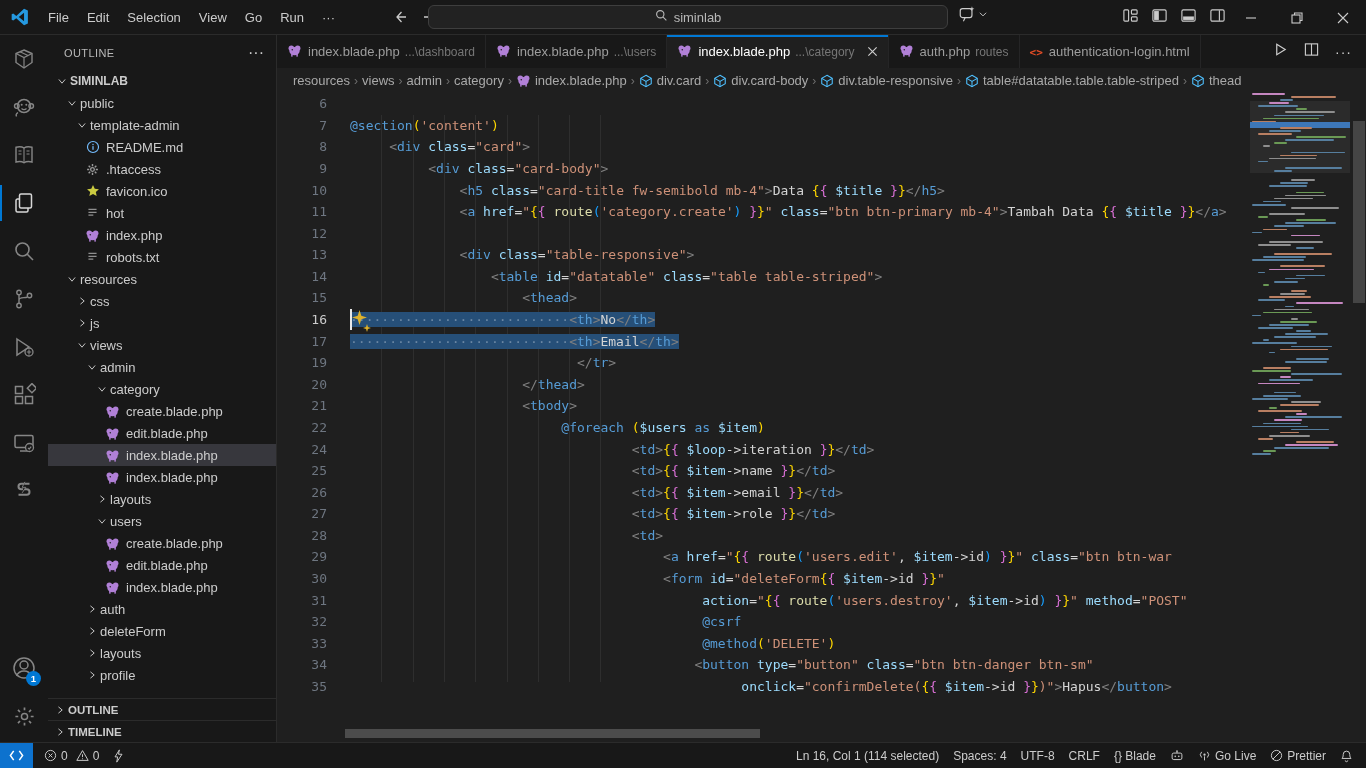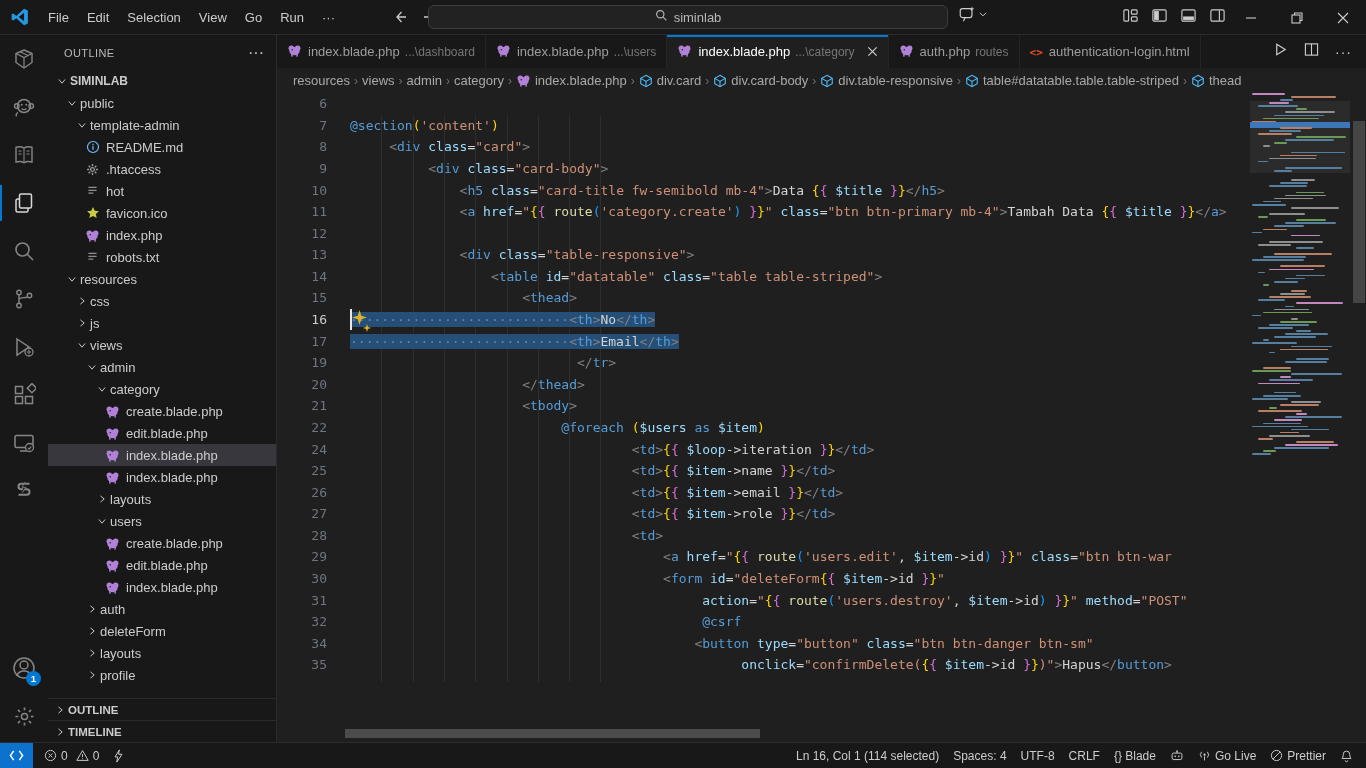--- a/index.html
+++ b/index.html
@@ -319,33 +319,33 @@
           <span class="ticon">
             <svg width="13" height="13" viewBox="0 0 24 24">
               <circle cx="12" cy="12" r="3.4" stroke="#9a9a9a" fill="none" stroke-width="2.4"></circle>
               <path d="M12 2v4M12 18v4M2 12h4M18 12h4M4.9 4.9l2.8 2.8M16.3 16.3l2.8 2.8M19.1 4.9l-2.8 2.8M7.7 16.3l-2.8 2.8" stroke="#9a9a9a" stroke-width="2.6"></path>
             </svg>
           </span>
           <span>.htaccess</span>
         </div>
         <div class="tree-row" style="padding-left: 36px;">
           <span class="ticon">
+            <svg width="14" height="14" viewBox="0 0 16 16">
+              <path d="M8 1l2 4.4 4.8.5-3.6 3.2 1 4.7L8 11.4l-4.2 2.4 1-4.7L1.2 5.9 6 5.4z" fill="#cbcb41"></path>
+            </svg>
+          </span>
+          <span>favicon.ico</span>
+        </div>
+        <div class="tree-row" style="padding-left: 36px;">
+          <span class="ticon">
             <svg width="13" height="13" viewBox="0 0 16 16">
               <path d="M3 3h10M3 6.5h10M3 10h6" stroke="#8f8f8f" stroke-width="1.5"></path>
             </svg>
           </span>
           <span>hot</span>
-        </div>
-        <div class="tree-row" style="padding-left: 36px;">
-          <span class="ticon">
-            <svg width="14" height="14" viewBox="0 0 16 16">
-              <path d="M8 1l2 4.4 4.8.5-3.6 3.2 1 4.7L8 11.4l-4.2 2.4 1-4.7L1.2 5.9 6 5.4z" fill="#cbcb41"></path>
-            </svg>
-          </span>
-          <span>favicon.ico</span>
         </div>
         <div class="tree-row" style="padding-left: 36px;">
           <span class="ticon">
             <svg width="15" height="13" viewBox="0 0 16 14">
               <circle cx="4.6" cy="4.6" r="3" fill="#b180d7"></circle>
               <circle cx="11.4" cy="4.6" r="3" fill="#b180d7"></circle>
               <ellipse cx="8" cy="7.6" rx="5.6" ry="4.4" fill="#b180d7"></ellipse>
               <rect x="4.4" y="10.6" width="1.6" height="3" fill="#b180d7"></rect>
               <rect x="10" y="10.6" width="1.6" height="3" fill="#b180d7"></rect>
               <circle cx="5.6" cy="6.2" r="0.8" fill="#1f1f1f"></circle>
@@ -824,20 +824,24 @@
             <span class="ln">30</span>
             <span class="lc"><span>                                        </span><span class="tk-p">&lt;</span><span class="tk-t">form</span><span class="tk-x"> </span><span class="tk-a">id</span><span class="tk-o">=</span><span class="tk-s">"deleteForm</span><span class="tk-b1">{</span><span class="tk-b2">{</span><span class="tk-x"> </span><span class="tk-v">$item</span><span class="tk-o">-&gt;</span><span class="tk-x">id</span><span class="tk-x"> </span><span class="tk-b2">}</span><span class="tk-b1">}</span><span class="tk-s">"</span></span>
           </div>
           <div class="cl">
             <span class="ln">31</span>
             <span class="lc"><span>                                             </span><span class="tk-a">action</span><span class="tk-o">=</span><span class="tk-s">"</span><span class="tk-b1">{</span><span class="tk-b2">{</span><span class="tk-x"> </span><span class="tk-f">route</span><span class="tk-b3">(</span><span class="tk-s">'users.destroy'</span><span class="tk-x">, </span><span class="tk-v">$item</span><span class="tk-o">-&gt;</span><span class="tk-x">id</span><span class="tk-b3">)</span><span class="tk-x"> </span><span class="tk-b2">}</span><span class="tk-b1">}</span><span class="tk-s">"</span><span class="tk-x"> </span><span class="tk-a">method</span><span class="tk-o">=</span><span class="tk-s">"POST"</span></span>
           </div>
           <div class="cl">
             <span class="ln">32</span>
             <span class="lc"><span>                                             </span><span class="tk-d">@csrf</span></span>
+          </div>
+          <div class="cl">
+            <span class="ln">33</span>
+            <span class="lc"><span>                                             </span><span class="tk-d">@method</span><span class="tk-b1">(</span><span class="tk-s">'DELETE'</span><span class="tk-b1">)</span></span>
           </div>
           <div class="cl">
             <span class="ln">34</span>
             <span class="lc"><span>                                            </span><span class="tk-p">&lt;</span><span class="tk-t">button</span><span class="tk-x"> </span><span class="tk-a">type</span><span class="tk-o">=</span><span class="tk-s">"button"</span><span class="tk-x"> </span><span class="tk-a">class</span><span class="tk-o">=</span><span class="tk-s">"btn btn-danger btn-sm"</span></span>
           </div>
           <div class="cl">
             <span class="ln">35</span>
             <span class="lc"><span>                                                  </span><span class="tk-a">onclick</span><span class="tk-o">=</span><span class="tk-s">"confirmDelete(</span><span class="tk-b1">{</span><span class="tk-b2">{</span><span class="tk-x"> </span><span class="tk-v">$item</span><span class="tk-o">-&gt;</span><span class="tk-x">id</span><span class="tk-x"> </span><span class="tk-b2">}</span><span class="tk-b1">}</span><span class="tk-s">)"</span><span class="tk-p">&gt;</span><span class="tk-x">Hapus</span><span class="tk-p">&lt;/</span><span class="tk-t">button</span><span class="tk-p">&gt;</span></span>
           </div>
         </div>

